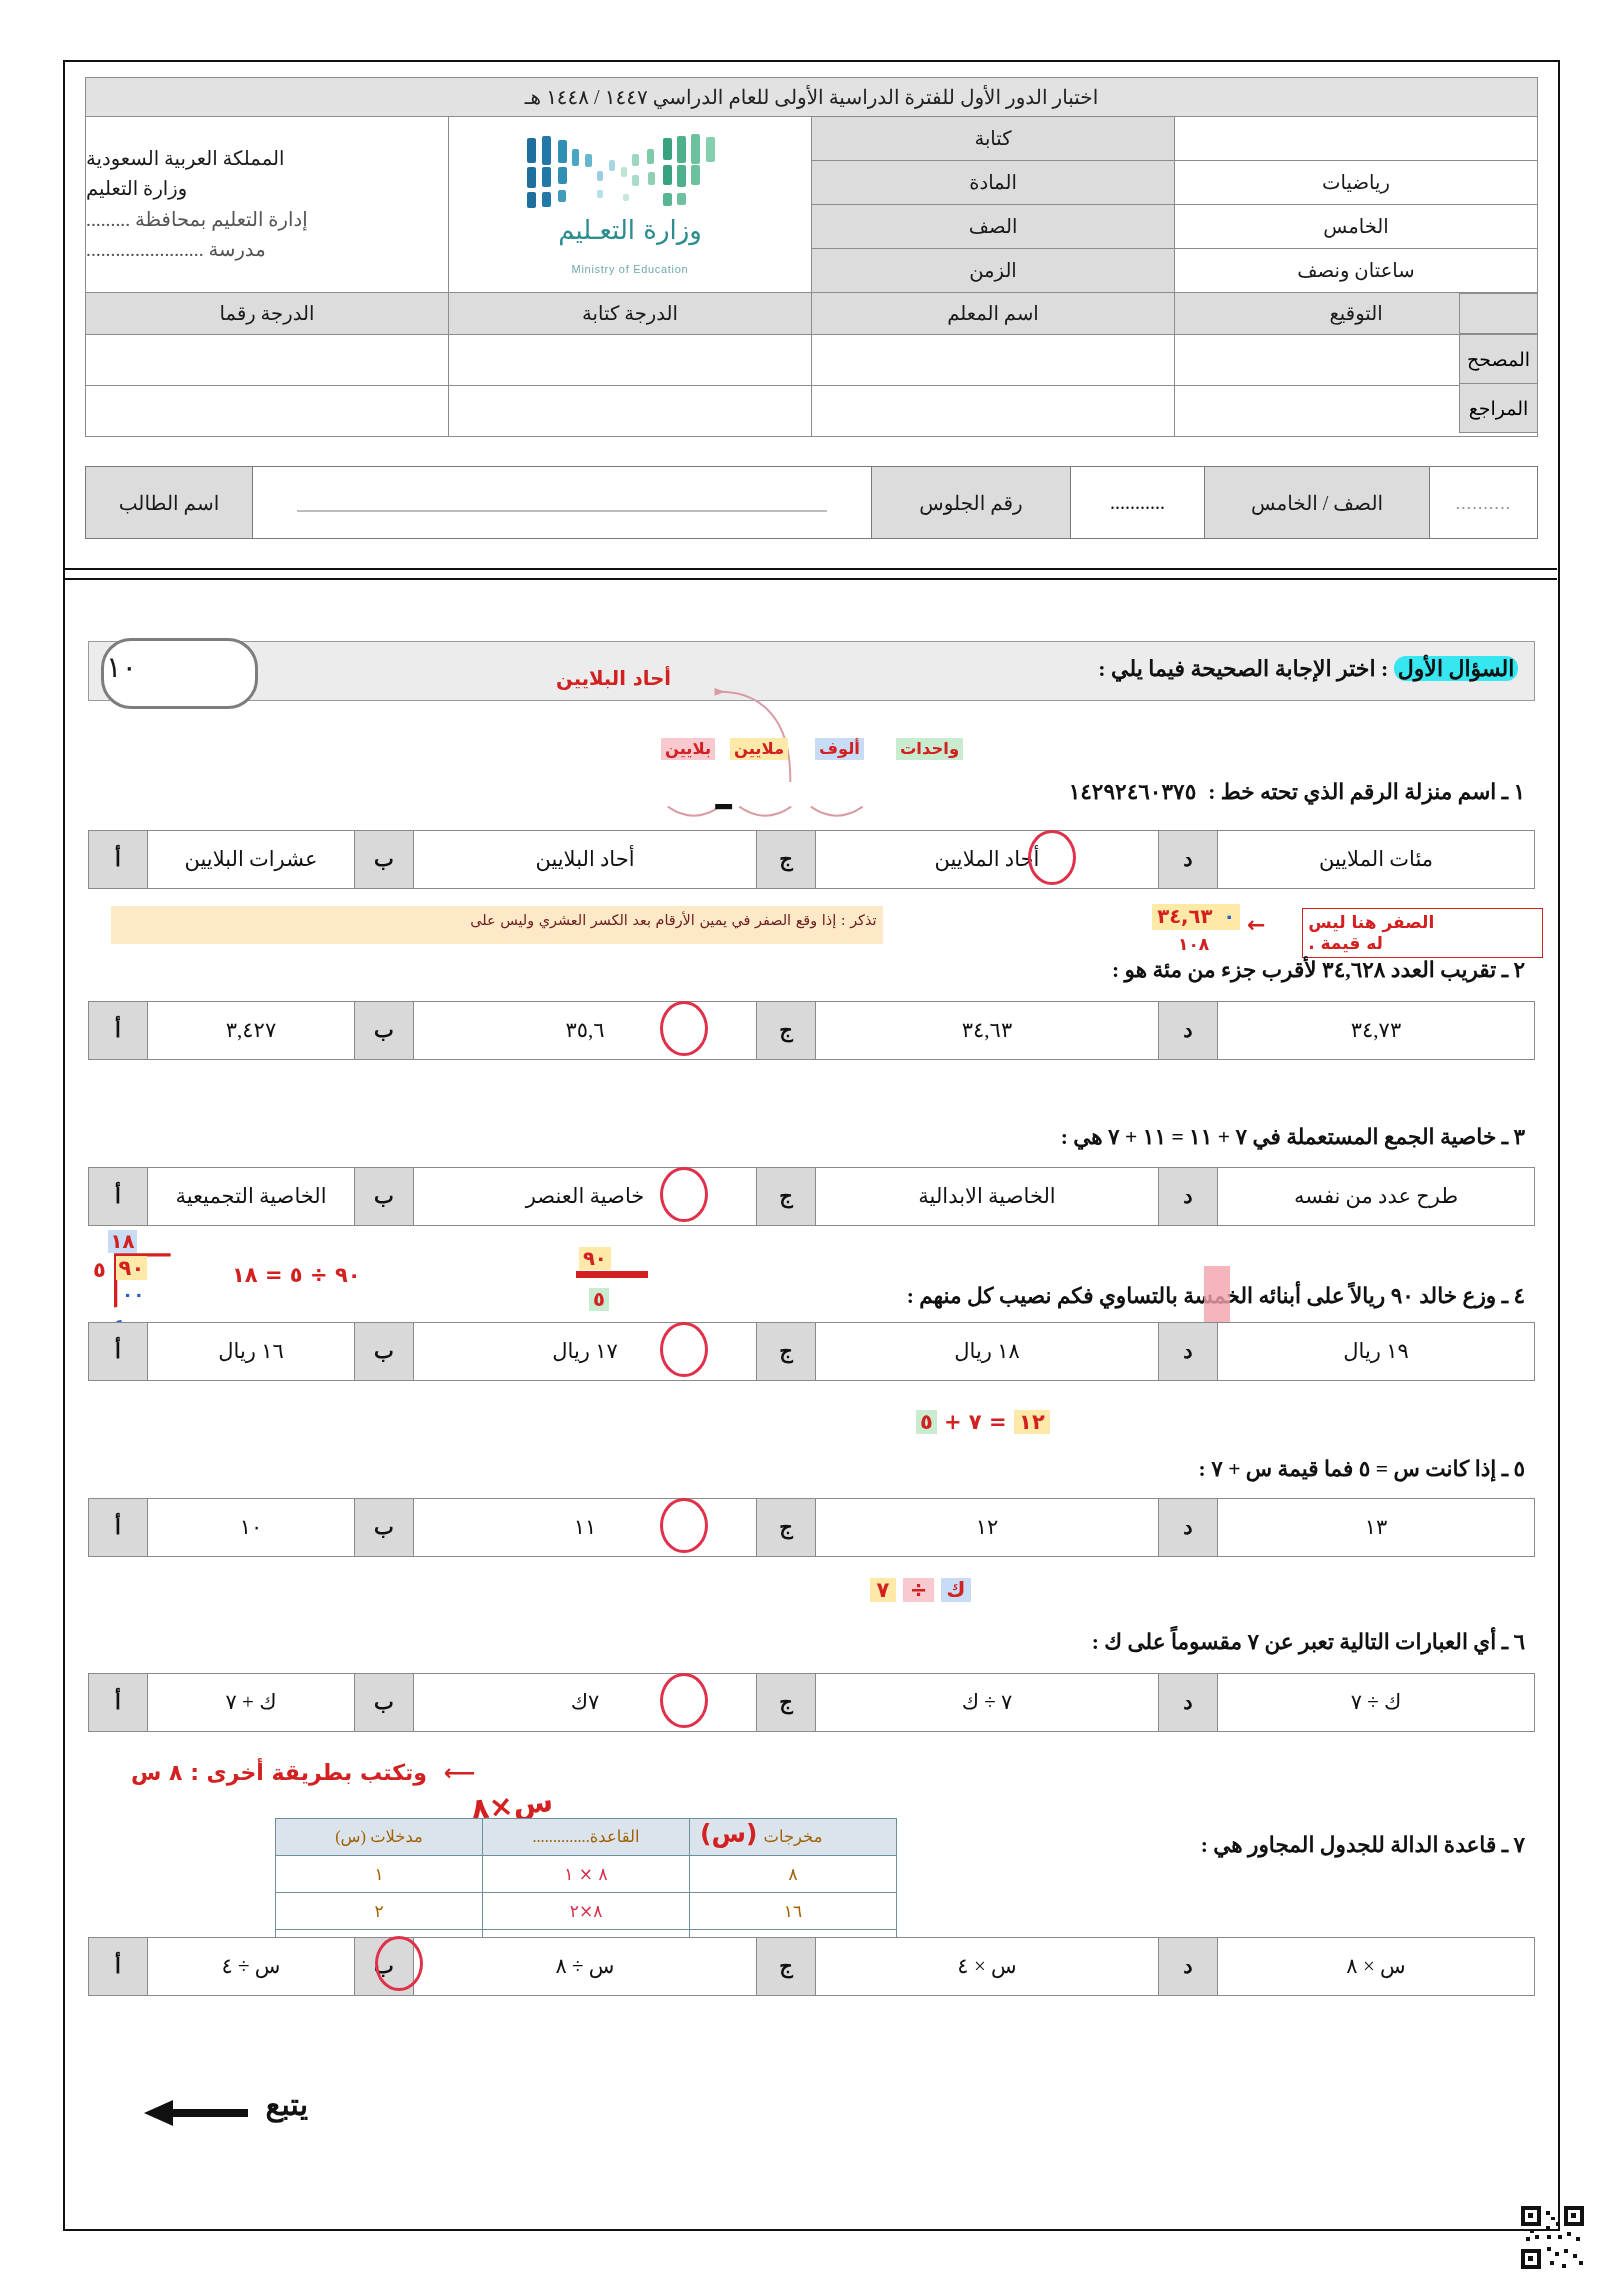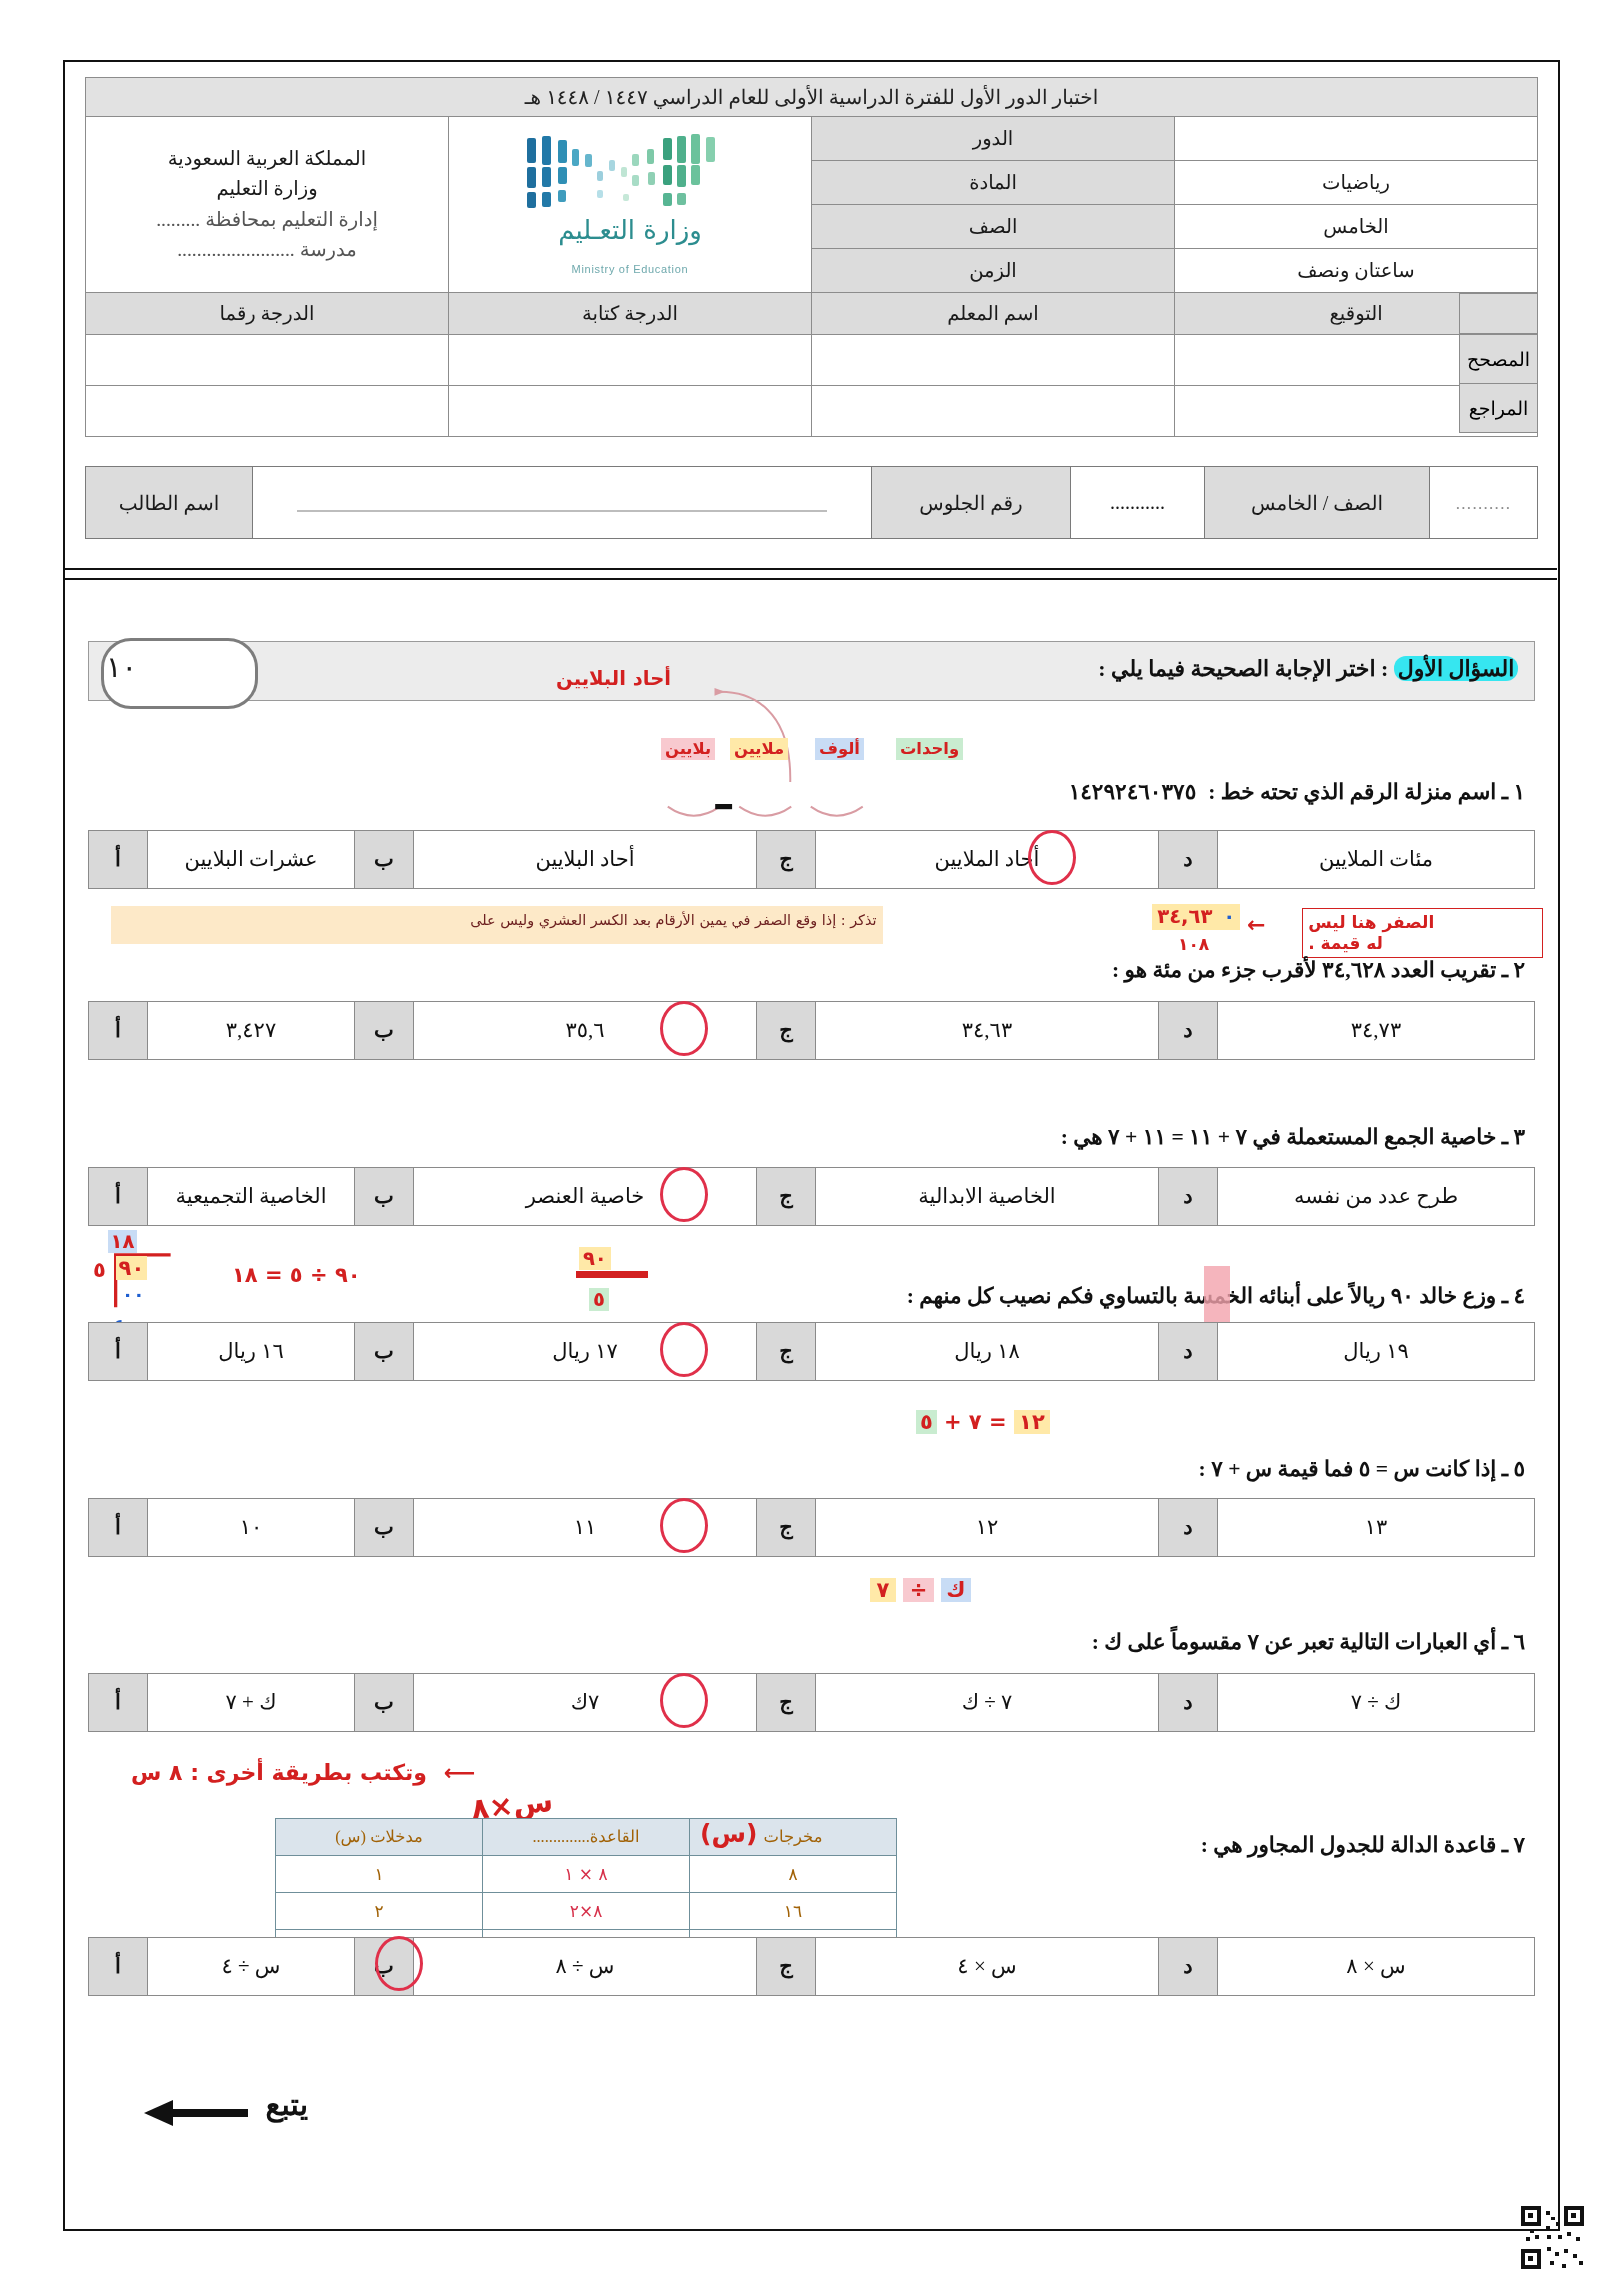--- a/index.html
+++ b/index.html
@@ -18,21 +18,21 @@
     border-collapse:collapse;table-layout:fixed;
   }
   .hdr td{border:1.3px solid #8c8c8c;padding:0;vertical-align:middle;}
   .hdr .titlebar{
     background:#e2e2e2;text-align:center;font-size:20px;color:#222;
     height:38px;letter-spacing:0px;
   }
   .cell-lbl{background:#dcdcdc;text-align:center;font-size:19.6px;color:#1a1a1a;height:43px;}
   .cell-val{background:#fff;text-align:center;font-size:19.6px;color:#1a1a1a;}
   .logo-cell{background:#fff;text-align:center;vertical-align:middle;}
-  .org-cell{background:#fff;text-align:center;font-size:19.6px;line-height:1.55;color:#1a1a1a;padding:6.5px 17px;}
+  .org-cell{background:#fff;text-align:left;font-size:19.6px;line-height:1.55;color:#1a1a1a;padding:6.5px 17px;}
   .org-cell .dotline{letter-spacing:0.7px;color:#555;}
   .grade-hdr td{background:#dcdcdc;text-align:center;font-size:19.6px;height:41px;color:#1a1a1a;}
   .grade-row td{height:50px;background:#fff;}
   
   .logo{display:inline-block;position:relative;width:281px;height:124px;}
   .dots{position:relative;width:262px;height:79px;margin:0 auto;}
   .dots span{position:absolute;display:block;border-radius:2px;}
   .mo-word{
     text-align:center;font-size:26px;color:#2c8d8f;letter-spacing:3.9px;
     font-family:"DejaVu Sans",sans-serif;margin-top:1.3px;
@@ -117,21 +117,21 @@
 <div class="page">
   <div class="sheet-border"></div>
 
   <table class="hdr">
     <tbody>
         <tr>
       <td class="titlebar" colspan="4">اختبار الدور الأول للفترة الدراسية الأولى للعام الدراسي ١٤٤٧ / ١٤٤٨ هـ</td>
     </tr>
     <tr>
       <td class="cell-val" style="width:301px"></td>
-      <td class="cell-lbl" style="width:183px">الدور</td>
+      <td class="cell-lbl" style="width:183px">كتابة</td>
       <td class="logo-cell" rowspan="4" style="width:419px">
         <div class="logo">
           <div class="dots">
             <span style="left:164px;top:3.9px;width:9.2px;height:22px;background:#3aa17e"></span>
             <span style="left:178px;top:1.3px;width:9.2px;height:27.5px;background:#4fb08c"></span>
             <span style="left:192px;top:0px;width:9.2px;height:30px;background:#6bc29c"></span>
             <span style="left:207px;top:2.6px;width:9.2px;height:25px;background:#86cfae"></span>
             <span style="left:164px;top:31px;width:9.2px;height:19.6px;background:#3aa17e"></span>
             <span style="left:178px;top:31px;width:9.2px;height:22px;background:#4fb08c"></span>
             <span style="left:192px;top:31px;width:9.2px;height:19.6px;background:#6bc29c"></span>

